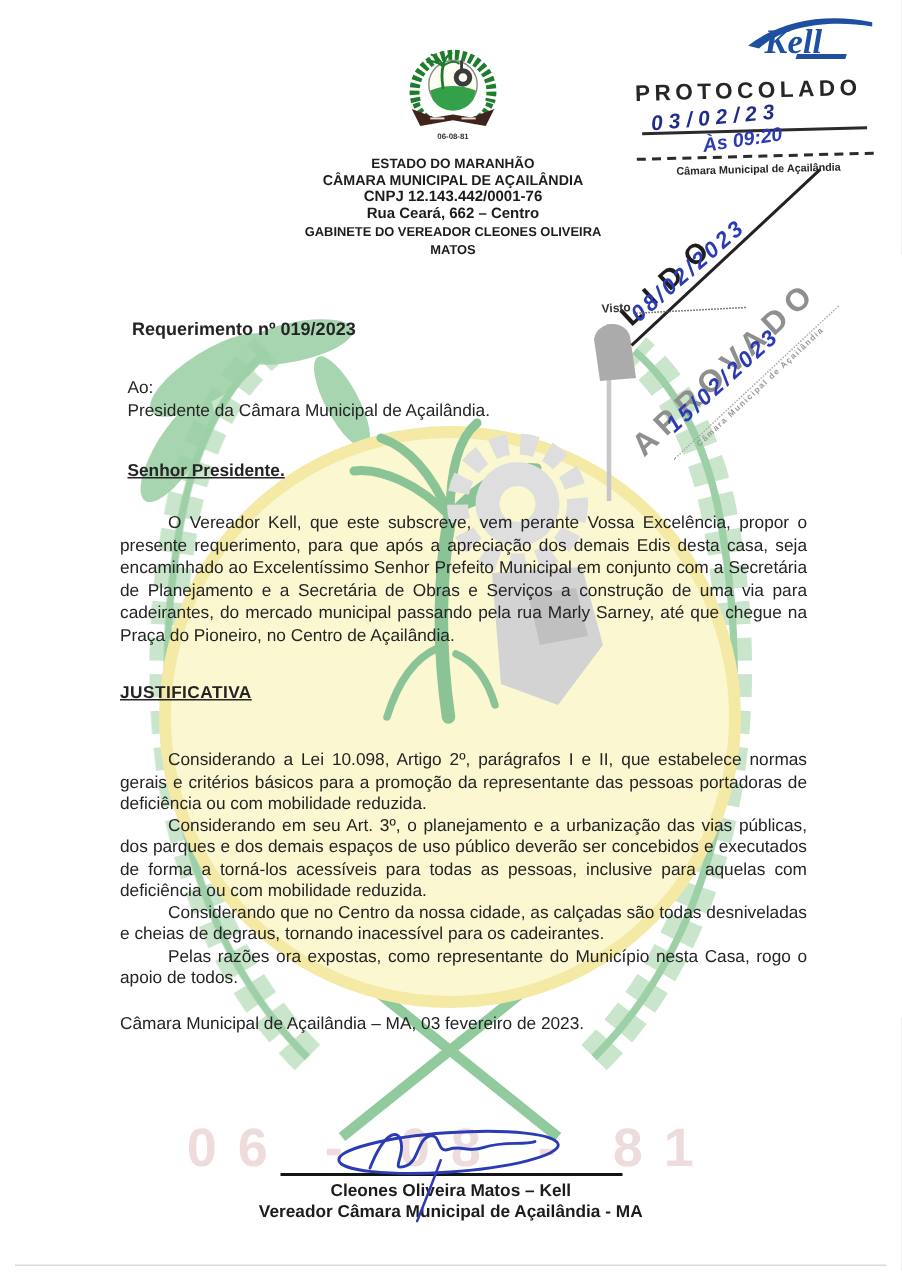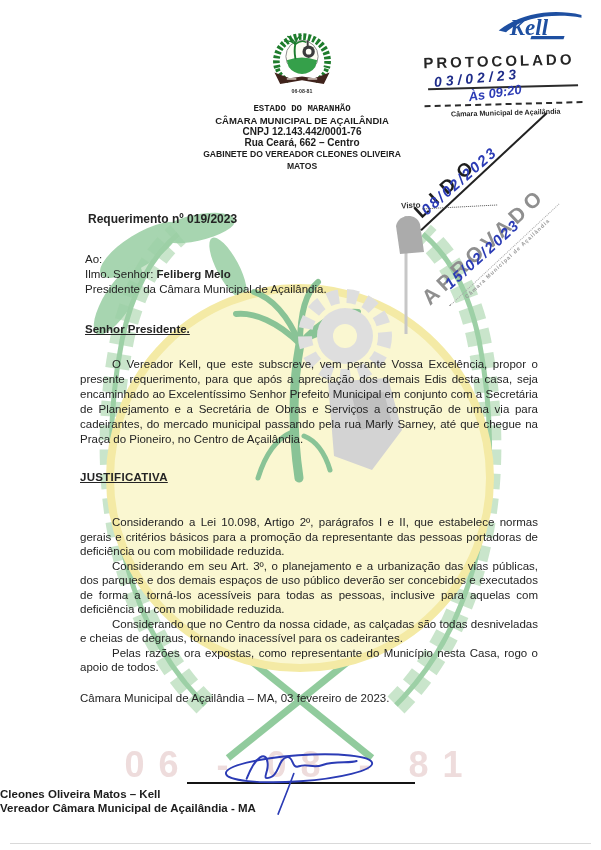--- a/index.html
+++ b/index.html
@@ -18,21 +18,21 @@
     color:rgba(200,140,140,0.30);
   }
 
   
   .kell-logo { position:absolute; top:6px; right:14px; width:92px; height:38px;text-align:right; }
 
   
   .header { position:absolute; top:28px; left:192px; width:220px; text-align:center; z-index:2; }
   .crest { display:block; margin:0 auto 2px auto; width:86px; height:74px; }
   .h-line { font-weight:bold; color:#1c1c1c; }
-  .h1 { font-size:9px;   line-height:11px;font-family:Liberation Mono, monospace; }
+  .h1 { font-size:9px;   line-height:11px; }
   .h2 { font-size:9.5px; line-height:11px; }
   .h3 { font-size:10px; line-height:11px; }
   .h6 { font-size:8.6px; line-height:12px; }
 
   
   .stamp-prot {
     position:absolute; left:424px; top:52px; width:172px; z-index:3;
     transform:rotate(-1.5deg); color:#262626;
   }
   .stamp-prot .title { font-size:15px; font-weight:bold; letter-spacing:3px; white-space:nowrap; }
@@ -72,21 +72,21 @@
   .req { font-size:12px; font-weight:bold; line-height:14px; margin:6px 0 0 8px; }
   .addr { margin:26px 0 0 5px; line-height:15px; }
   .salut { margin:25px 0 0 5px; font-weight:bold; text-decoration:underline; line-height:14px; }
   .p1 { margin:21px 0 0 0; line-height:15px; text-align:justify; text-indent:32px; }
   .just-title { margin:23px 0 0 0; font-weight:bold; text-decoration:underline; line-height:14px; letter-spacing:0.3px; }
   .jp { margin:0; line-height:14.5px; text-align:justify; text-indent:32px; }
   .jp-first { margin-top:31px; }
   .date-line { margin:16px 0 0 0; text-align:left; line-height:14px; }
 
   
-  .sig-area { position:absolute; top:744px; left:0; width:100%; z-index:2; }
+  .sig-area { position:absolute; top:744px; left:0; width:100%; text-align:center; z-index:2; }
   .scrawl { position:absolute; top:2px; left:50%; transform:translateX(-50%); width:250px; height:72px; z-index:3; }
   .sig-line { width:228px; margin:38px auto 0 auto; border-bottom:2px solid #141414; height:0; }
   .sig-name { margin-top:4px; font-size:11.5px; font-weight:bold; color:#1c1c1c; line-height:13px; }
   .sig-role { font-size:11.5px; font-weight:bold; color:#1c1c1c; line-height:14px; }
 
   .scan-edge { position:absolute; left:10px; right:10px; bottom:6px; height:1px; background:#d9d9d9; }
 </style>
 </head>
 <body>
 
@@ -200,21 +200,20 @@
     <div class="title">APROVADO</div>
     <span class="hand hw-aprov-date">15/02/2023</span>
     <div class="org">Câmara Municipal de Açailândia</div>
   </div>
 
   <div class="letter">
     <div class="req">Requerimento nº 019/2023</div>
 
     <div class="addr">
       <div>Ao:</div>
-      <div><span>Ilmo. Senhor: </span><b>Feliberg Melo</b></div>
       <div>Presidente da Câmara Municipal de Açailândia.</div>
     </div>
 
     <div class="salut">Senhor Presidente.</div>
 
     <p class="p1">O Vereador Kell, que este subscreve, vem perante Vossa Excelência, propor o presente requerimento, para que após a apreciação dos demais Edis desta casa, seja encaminhado ao Excelentíssimo Senhor Prefeito Municipal em conjunto com a Secretária de Planejamento e a Secretária de Obras e Serviços a construção de uma via para cadeirantes, do mercado municipal passando pela rua Marly Sarney, até que chegue na Praça do Pioneiro, no Centro de Açailândia.</p>
 
     <div class="just-title">JUSTIFICATIVA</div>
     <p class="jp jp-first">Considerando a Lei 10.098, Artigo 2º, parágrafos I e II, que estabelece normas gerais e critérios básicos para a promoção da representante das pessoas portadoras de deficiência ou com mobilidade reduzida.</p>
     <p class="jp">Considerando em seu Art. 3º, o planejamento e a urbanização das vias públicas, dos parques e dos demais espaços de uso público deverão ser concebidos e executados de forma a torná-los acessíveis para todas as pessoas, inclusive para aquelas com deficiência ou com mobilidade reduzida.</p>

